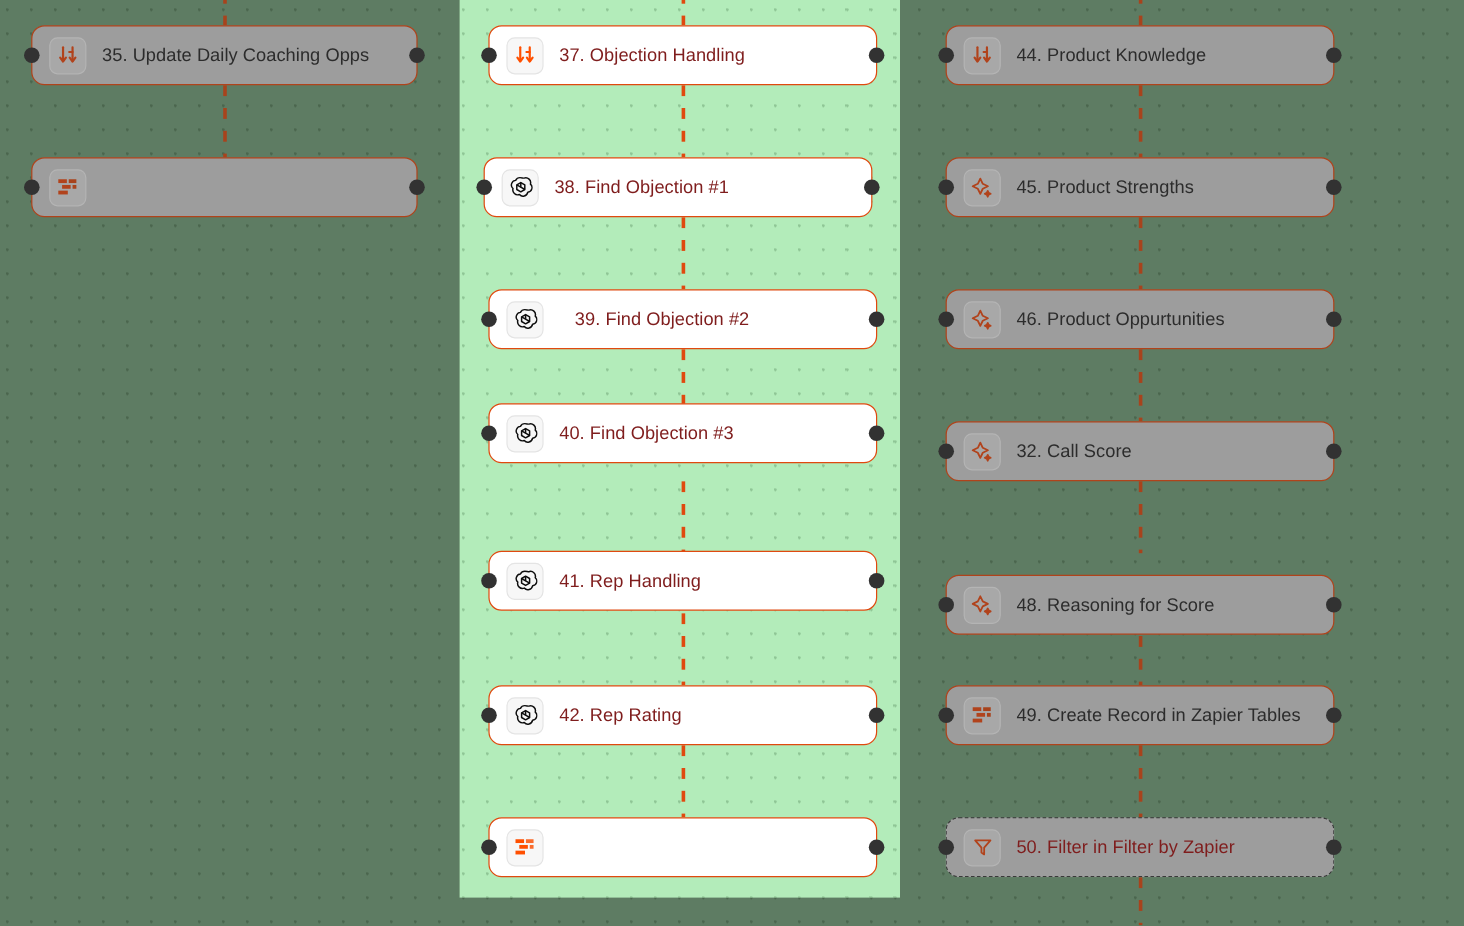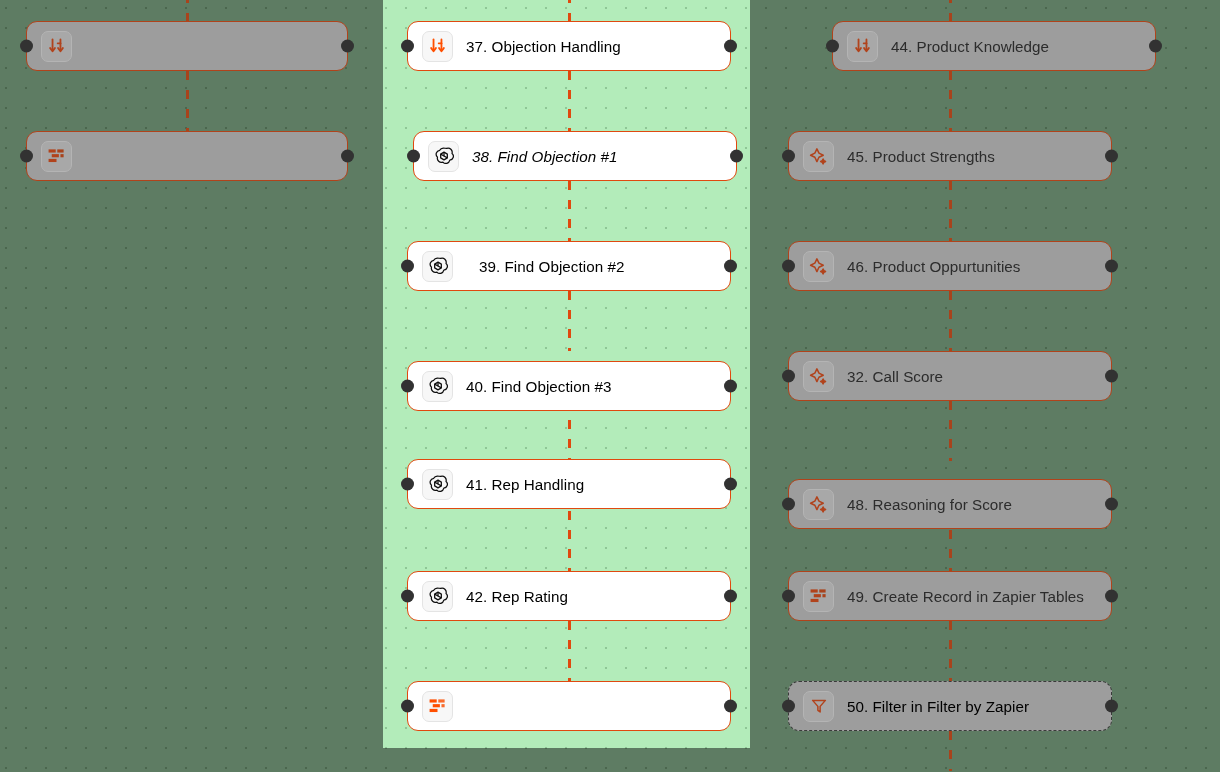--- a/index.html
+++ b/index.html
@@ -94,21 +94,21 @@
     background: #f7f7f7;
     border: 1px solid #e4e4e4;
     display: flex;
     align-items: center;
     justify-content: center;
   }
   .icon-box svg { display: block; }
 
   .node-label {
     font-size: 15.2px;
-    color: #000000;
+    color: #7f1d1d;
     letter-spacing: 0.05px;
     white-space: nowrap;
     overflow: hidden;
     text-overflow: ellipsis;
   }
 
   
   .handle {
     position: absolute;
     width: 13px;
@@ -135,20 +135,21 @@
         <span class="handle left"></span>
         <span class="icon-box">
           <svg width="19" height="19" viewBox="0 0 24 24" fill="none" stroke="#b1431c" stroke-width="2.3" stroke-linecap="round" stroke-linejoin="round">
             <path d="M7 3 L7 17"></path>
             <path d="M4 14 L7 18 L10 14"></path>
             <path d="M17 3 L17 8 L13.5 8"></path>
             <path d="M17 8 L17 17"></path>
             <path d="M14 14 L17 18 L20 14"></path>
           </svg>
         </span>
+        <span class="node-label">35. Update Daily Coaching Opps</span>
         <span class="handle right"></span>
       </div>
       <div class="node dim" style="left: 26px; top: 131px; width: 322px;">
         <span class="handle left"></span>
         <span class="icon-box">
           <svg width="19" height="19" viewBox="0 0 24 24">
             <rect x="2" y="3" width="9" height="4" fill="#b1431c"></rect>
             <rect x="13" y="3" width="8" height="4" fill="#a8431c"></rect>
             <rect x="6" y="9" width="9" height="4" fill="#b1431c"></rect>
             <rect x="17" y="9" width="4" height="4" fill="#a8431c"></rect>
@@ -167,21 +168,21 @@
             <path d="M4 14 L7 18 L10 14"></path>
             <path d="M17 3 L17 8 L13.5 8"></path>
             <path d="M17 8 L17 17"></path>
             <path d="M14 14 L17 18 L20 14"></path>
           </svg>
         </span>
         <span class="node-label">37. Objection Handling</span>
         <span class="handle right"></span>
       </div>
       <div class="connector" style="left: 567.5px; top: 181px; height: 60px;"></div>
-      <div class="node" style="left: 413px; top: 131px; width: 324px; font-style: italic;">
+      <div class="node" style="left: 403px; top: 131px; width: 324px;">
         <span class="handle left"></span>
         <span class="icon-box">
           <svg width="20" height="20" viewBox="0 0 24 24" fill="none" stroke="#0e0e0e" stroke-width="1.5" stroke-linejoin="round">
             <path d="M12 3.1c-1.9 0-3.6 1.1-4.4 2.8-1.9.2-3.5 1.5-4.1 3.3-.6 1.8 0 3.8 1.4 5-.5 1.8 0 3.8 1.4 5.1 1.4 1.3 3.4 1.7 5.2 1 1.2 1.4 3.1 2 4.9 1.5 1.8-.5 3.2-2 3.6-3.8 1.9-.2 3.5-1.5 4.1-3.3.6-1.8 0-3.8-1.4-5 .5-1.8 0-3.8-1.4-5.1-1.4-1.3-3.4-1.7-5.2-1C15 3.6 13.6 3.1 12 3.1z" transform="translate(-0.6,-0.6) scale(0.98)"></path>
             <path d="M12 7.4 L16 9.7 L16 14.3 L12 16.6 L8 14.3 L8 9.7 Z"></path>
             <path d="M12 7.4 L12 12 L16 14.3"></path>
             <path d="M8 9.7 L12 12"></path>
           </svg>
         </span>
         <span class="node-label">38. Find Objection #1</span>
@@ -195,21 +196,21 @@
             <path d="M12 3.1c-1.9 0-3.6 1.1-4.4 2.8-1.9.2-3.5 1.5-4.1 3.3-.6 1.8 0 3.8 1.4 5-.5 1.8 0 3.8 1.4 5.1 1.4 1.3 3.4 1.7 5.2 1 1.2 1.4 3.1 2 4.9 1.5 1.8-.5 3.2-2 3.6-3.8 1.9-.2 3.5-1.5 4.1-3.3.6-1.8 0-3.8-1.4-5 .5-1.8 0-3.8-1.4-5.1-1.4-1.3-3.4-1.7-5.2-1C15 3.6 13.6 3.1 12 3.1z" transform="translate(-0.6,-0.6) scale(0.98)"></path>
             <path d="M12 7.4 L16 9.7 L16 14.3 L12 16.6 L8 14.3 L8 9.7 Z"></path>
             <path d="M12 7.4 L12 12 L16 14.3"></path>
             <path d="M8 9.7 L12 12"></path>
           </svg>
         </span>
         <span class="node-label">39. Find Objection #2</span>
         <span class="handle right"></span>
       </div>
       <div class="connector" style="left: 567.5px; top: 401px; height: 60px;"></div>
-      <div class="node" style="left: 407px; top: 361px; width: 324px;">
+      <div class="node" style="left: 407px; top: 336px; width: 324px;">
         <span class="handle left"></span>
         <span class="icon-box">
           <svg width="20" height="20" viewBox="0 0 24 24" fill="none" stroke="#0e0e0e" stroke-width="1.5" stroke-linejoin="round">
             <path d="M12 3.1c-1.9 0-3.6 1.1-4.4 2.8-1.9.2-3.5 1.5-4.1 3.3-.6 1.8 0 3.8 1.4 5-.5 1.8 0 3.8 1.4 5.1 1.4 1.3 3.4 1.7 5.2 1 1.2 1.4 3.1 2 4.9 1.5 1.8-.5 3.2-2 3.6-3.8 1.9-.2 3.5-1.5 4.1-3.3.6-1.8 0-3.8-1.4-5 .5-1.8 0-3.8-1.4-5.1-1.4-1.3-3.4-1.7-5.2-1C15 3.6 13.6 3.1 12 3.1z" transform="translate(-0.6,-0.6) scale(0.98)"></path>
             <path d="M12 7.4 L16 9.7 L16 14.3 L12 16.6 L8 14.3 L8 9.7 Z"></path>
             <path d="M12 7.4 L12 12 L16 14.3"></path>
             <path d="M8 9.7 L12 12"></path>
           </svg>
         </span>
         <span class="node-label">40. Find Objection #3</span>
@@ -251,21 +252,21 @@
             <rect x="13" y="3" width="8" height="4" fill="#f96b2c"></rect>
             <rect x="6" y="9" width="9" height="4" fill="#ff4f00"></rect>
             <rect x="17" y="9" width="4" height="4" fill="#f96b2c"></rect>
             <rect x="2" y="15" width="10" height="4" fill="#ff4f00"></rect>
           </svg>
         </span>
         <span class="handle right"></span>
       </div>
       <div class="connector dim" style="left: 948.5px; top: -6px; height: 27px;"></div>
       <div class="connector dim" style="left: 948.5px; top: 71px; height: 60px;"></div>
-      <div class="node dim" style="left: 832px; top: 21px; width: 324px;">
+      <div class="node dim" style="left: 788px; top: 21px; width: 324px;">
         <span class="handle left"></span>
         <span class="icon-box">
           <svg width="19" height="19" viewBox="0 0 24 24" fill="none" stroke="#b1431c" stroke-width="2.3" stroke-linecap="round" stroke-linejoin="round">
             <path d="M7 3 L7 17"></path>
             <path d="M4 14 L7 18 L10 14"></path>
             <path d="M17 3 L17 8 L13.5 8"></path>
             <path d="M17 8 L17 17"></path>
             <path d="M14 14 L17 18 L20 14"></path>
           </svg>
         </span>

